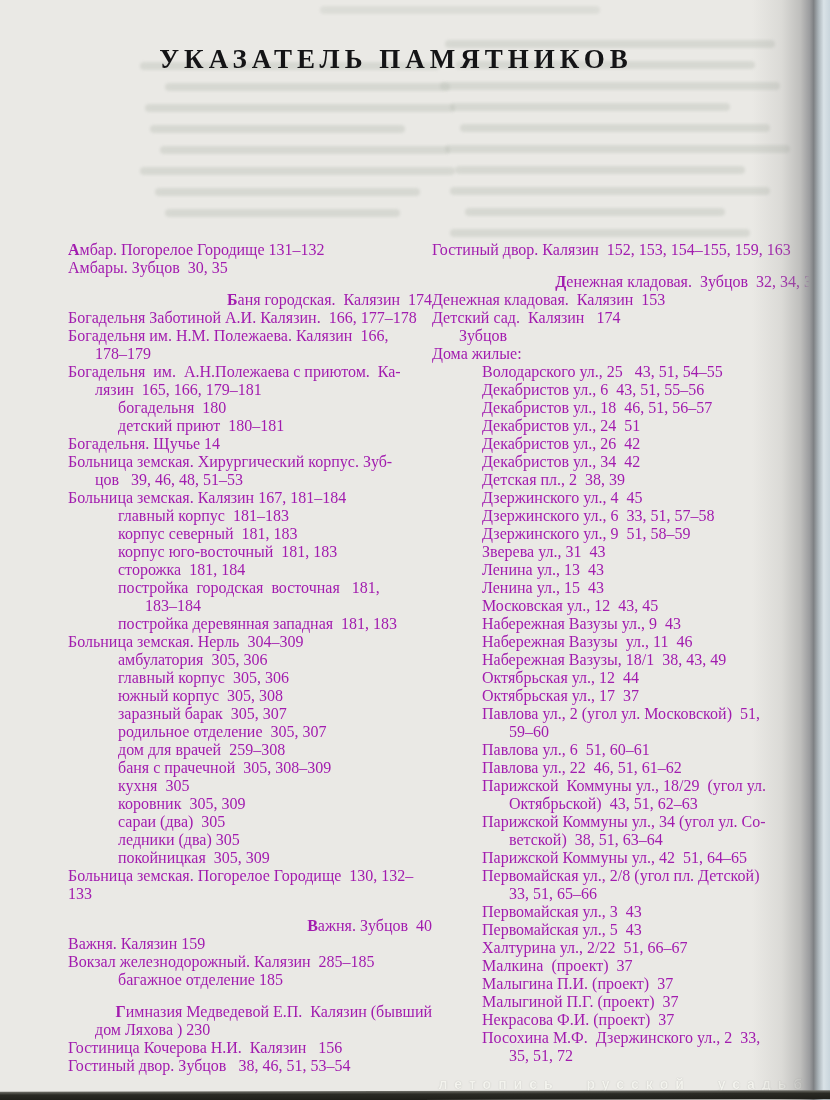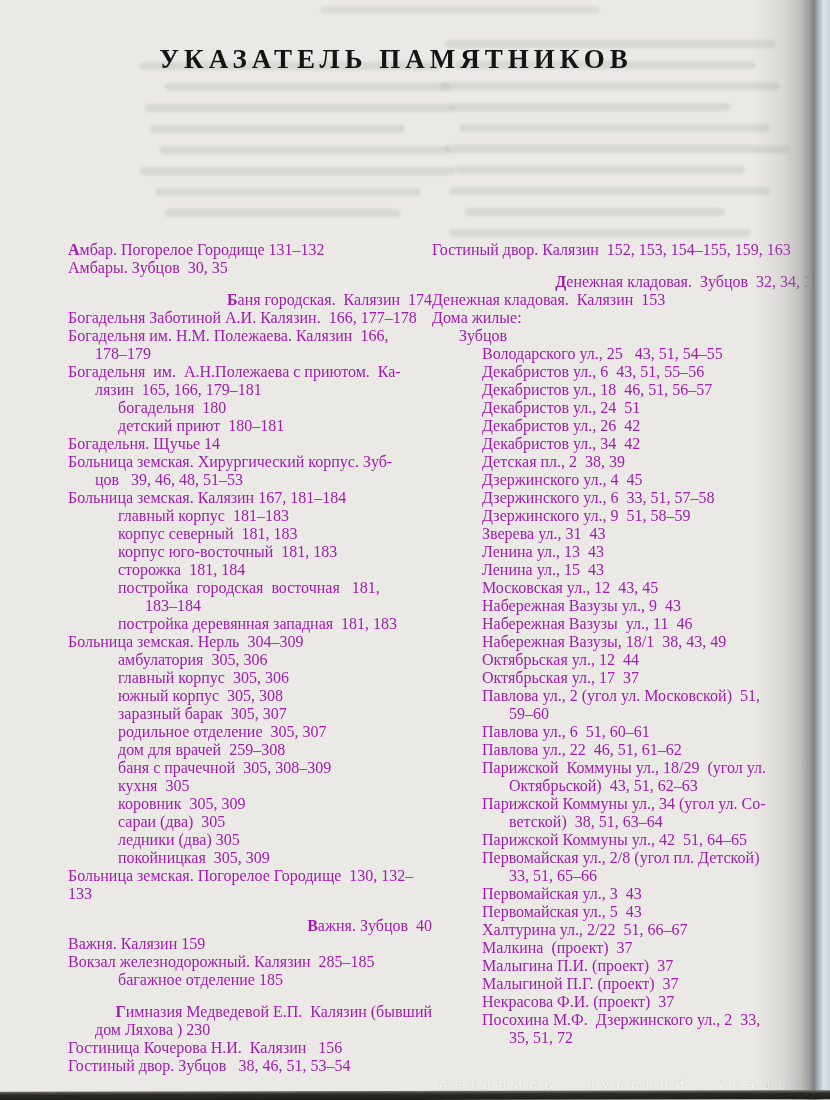--- a/index.html
+++ b/index.html
@@ -147,22 +147,23 @@
         <div class="line ind2">багажное отделение 185</div>
         <div class="line ind0 gap"><b>Г</b>имназия Медведевой Е.П.  Калязин (бывший</div>
         <div class="line ind1">дом Ляхова ) 230</div>
         <div class="line ind0">Гостиница Кочерова Н.И.  Калязин   156</div>
         <div class="line ind0">Гостиный двор. Зубцов   38, 46, 51, 53–54</div>
       </div>
     <div class="col col-right">
         <div class="line ind0">Гостиный двор. Калязин  152, 153, 154–155, 159, 163</div>
         <div class="line ind0 gap"><b>Д</b>енежная кладовая.  Зубцов  32, 34, 39</div>
         <div class="line ind0">Денежная кладовая.  Калязин  153</div>
+        <div class="line ind0">Детский сад.  Калязин   174</div>
+        <div class="line ind1">Зубцов</div>
         <div class="line ind0">Дома жилые:</div>
-        <div class="line ind1">Зубцов</div>
         <div class="line ind2">Володарского ул., 25   43, 51, 54–55</div>
         <div class="line ind2">Декабристов ул., 6  43, 51, 55–56</div>
         <div class="line ind2">Декабристов ул., 18  46, 51, 56–57</div>
         <div class="line ind2">Декабристов ул., 24  51</div>
         <div class="line ind2">Декабристов ул., 26  42</div>
         <div class="line ind2">Декабристов ул., 34  42</div>
         <div class="line ind2">Детская пл., 2  38, 39</div>
         <div class="line ind2">Дзержинского ул., 4  45</div>
         <div class="line ind2">Дзержинского ул., 6  33, 51, 57–58</div>
         <div class="line ind2">Дзержинского ул., 9  51, 58–59</div>

